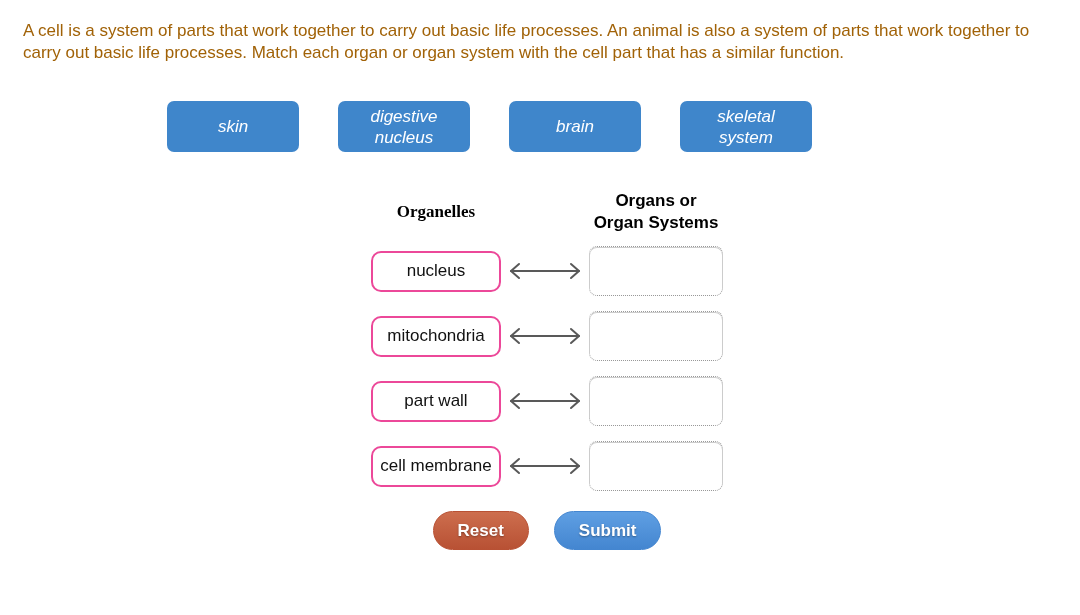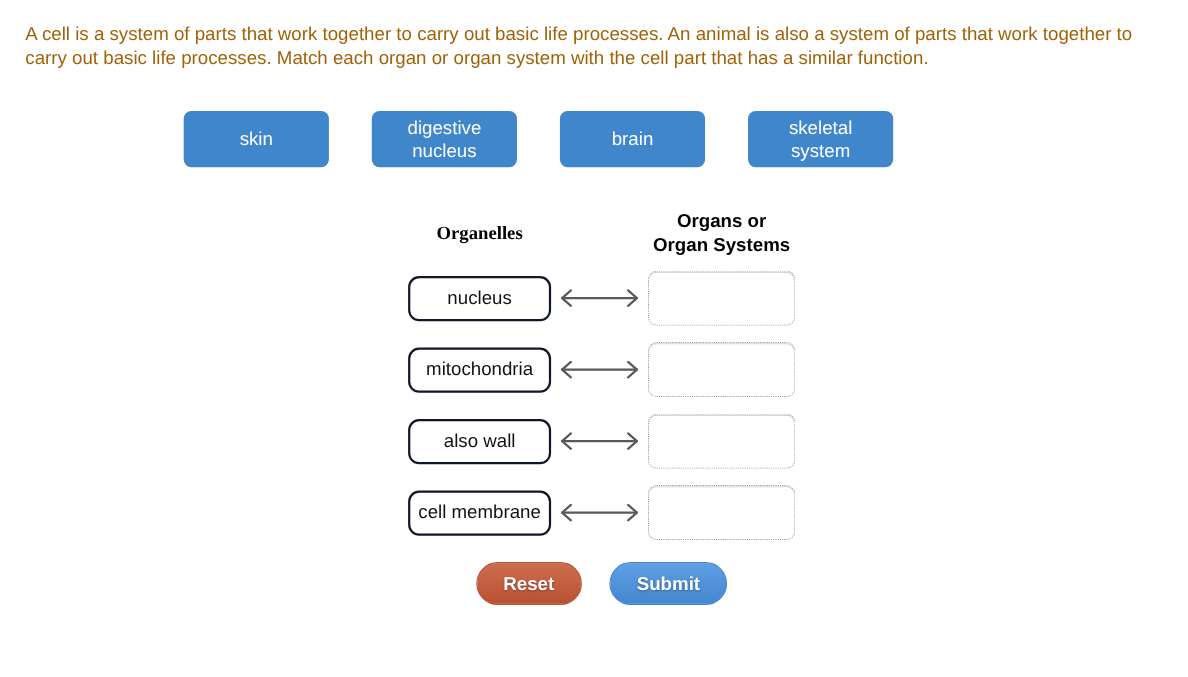--- a/index.html
+++ b/index.html
@@ -19,20 +19,21 @@
     font-size: 17px;
     line-height: 22px;
     color: #a16207;
   }
 
   .chips-row {
     position: absolute;
     left: 167px; top: 101px;
     display: flex;
     gap: 39px;
+    font-style: italic;
   }
   .chip {
     width: 132px; height: 51px;
     padding: 0 18px;
     background: var(--chip-blue, #3f86cb);
     color: #ffffff;
     font-size: 17px;
     line-height: 21px;
     border: none;
     border-radius: 7px;
@@ -59,21 +60,21 @@
     left: 371px; top: 246px;
   }
   .match-row {
     display: flex;
     align-items: center;
     height: 50px;
     margin-bottom: 15px;
   }
   .organelle-box {
     width: 130px; height: 41px;
-    border: 2px solid #0f172a;
+    border: 2px solid #ec4899;
     border-radius: 10px;
     background: #ffffff;
     display: flex; align-items: center; justify-content: center;
     font-size: 17px;
     color: #111111;
     white-space: nowrap;
   }
   .arrow-wrap {
     width: 88px;
     display: flex; align-items: center; justify-content: center;
@@ -157,21 +158,21 @@
       <svg width="80" height="22" viewBox="0 0 80 22" fill="none" stroke="#595959" stroke-width="2" stroke-linecap="round" stroke-linejoin="round">
         <line x1="6" y1="11" x2="74" y2="11"></line>
         <polyline points="14,4 6,11 14,18"></polyline>
         <polyline points="66,4 74,11 66,18"></polyline>
       </svg>
     </div>
     <div class="drop-box"></div>
   </div>
 
   <div class="match-row">
-    <div class="organelle-box">also wall</div>
+    <div class="organelle-box">part wall</div>
     <div class="arrow-wrap">
       <svg width="80" height="22" viewBox="0 0 80 22" fill="none" stroke="#595959" stroke-width="2" stroke-linecap="round" stroke-linejoin="round">
         <line x1="6" y1="11" x2="74" y2="11"></line>
         <polyline points="14,4 6,11 14,18"></polyline>
         <polyline points="66,4 74,11 66,18"></polyline>
       </svg>
     </div>
     <div class="drop-box"></div>
   </div>
 

